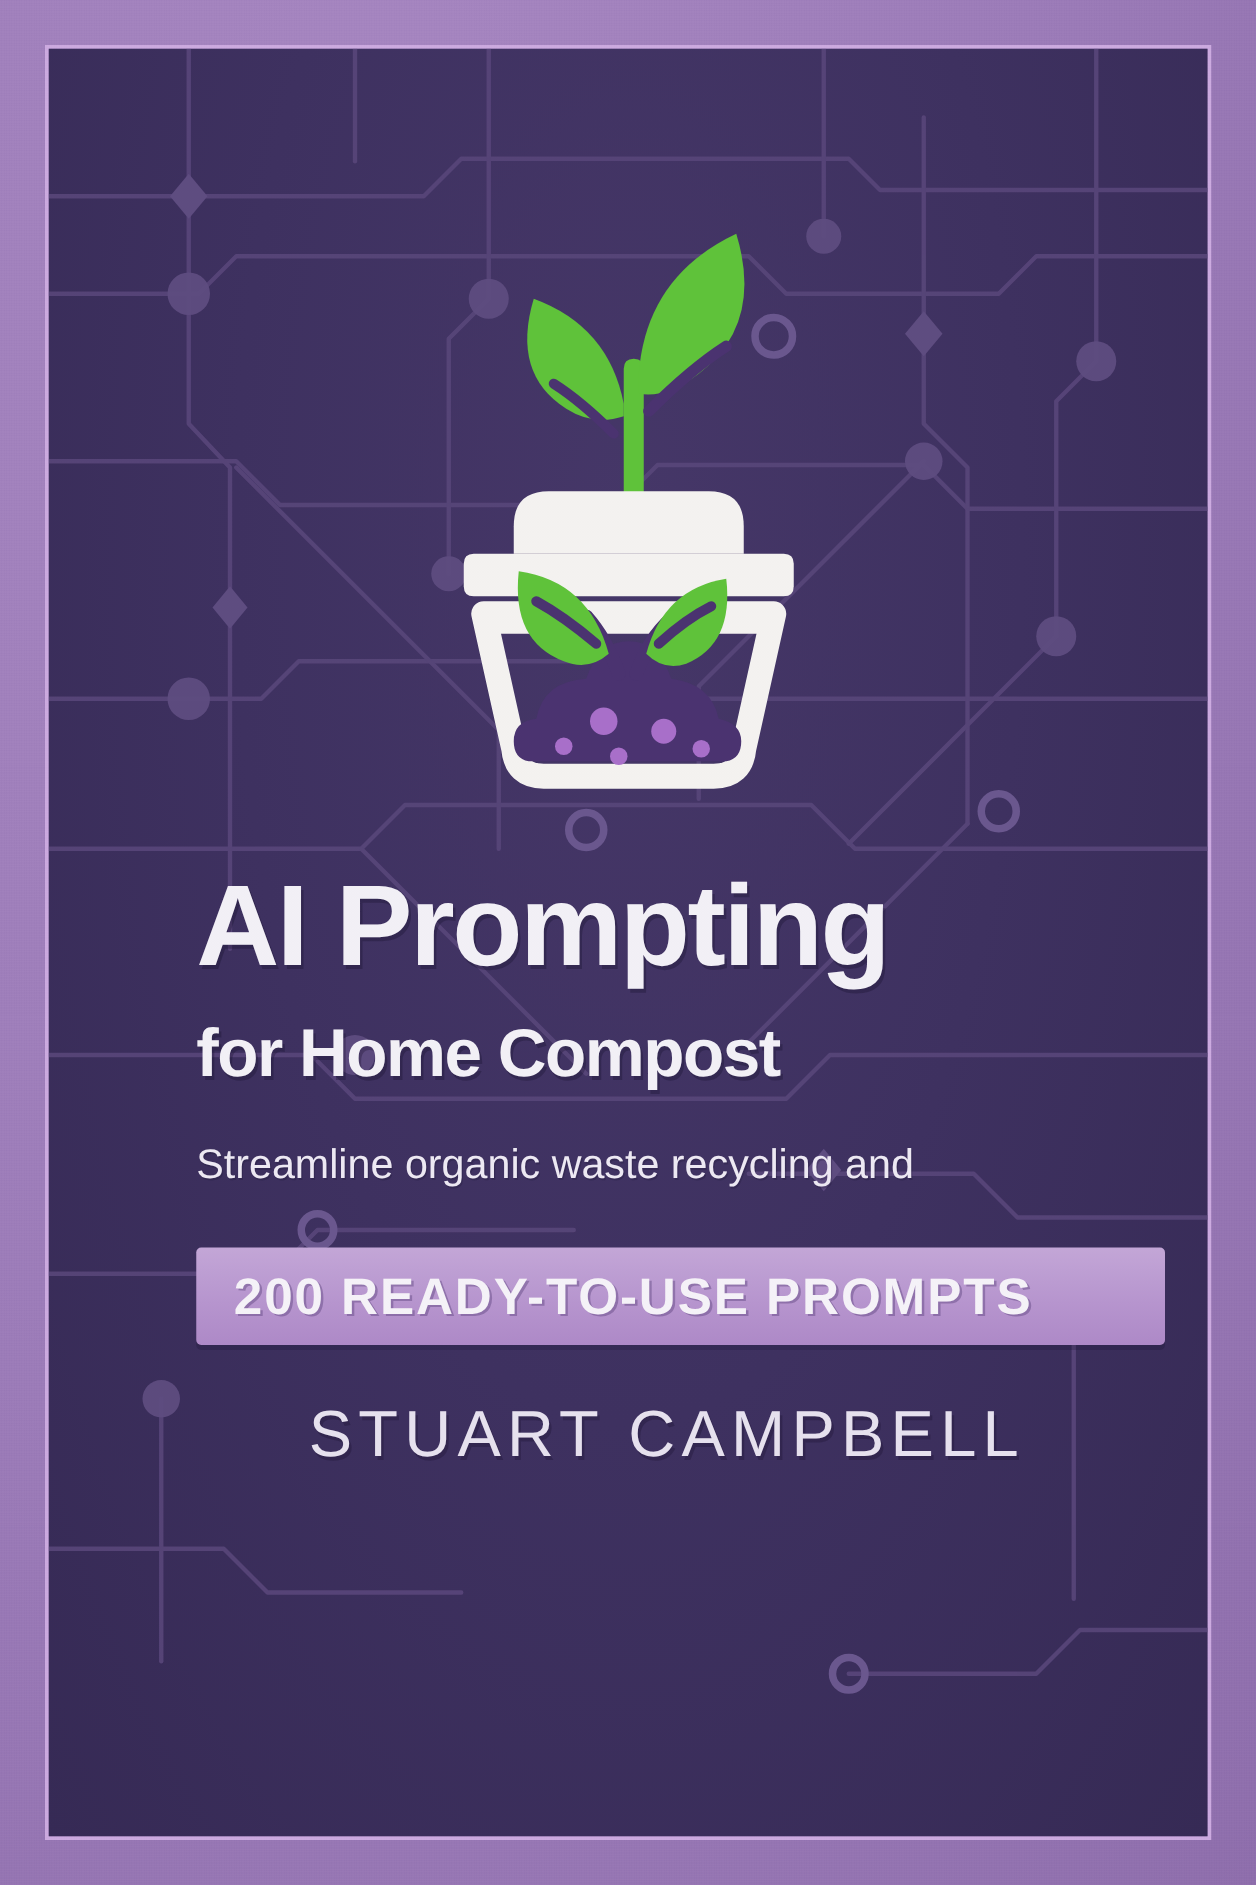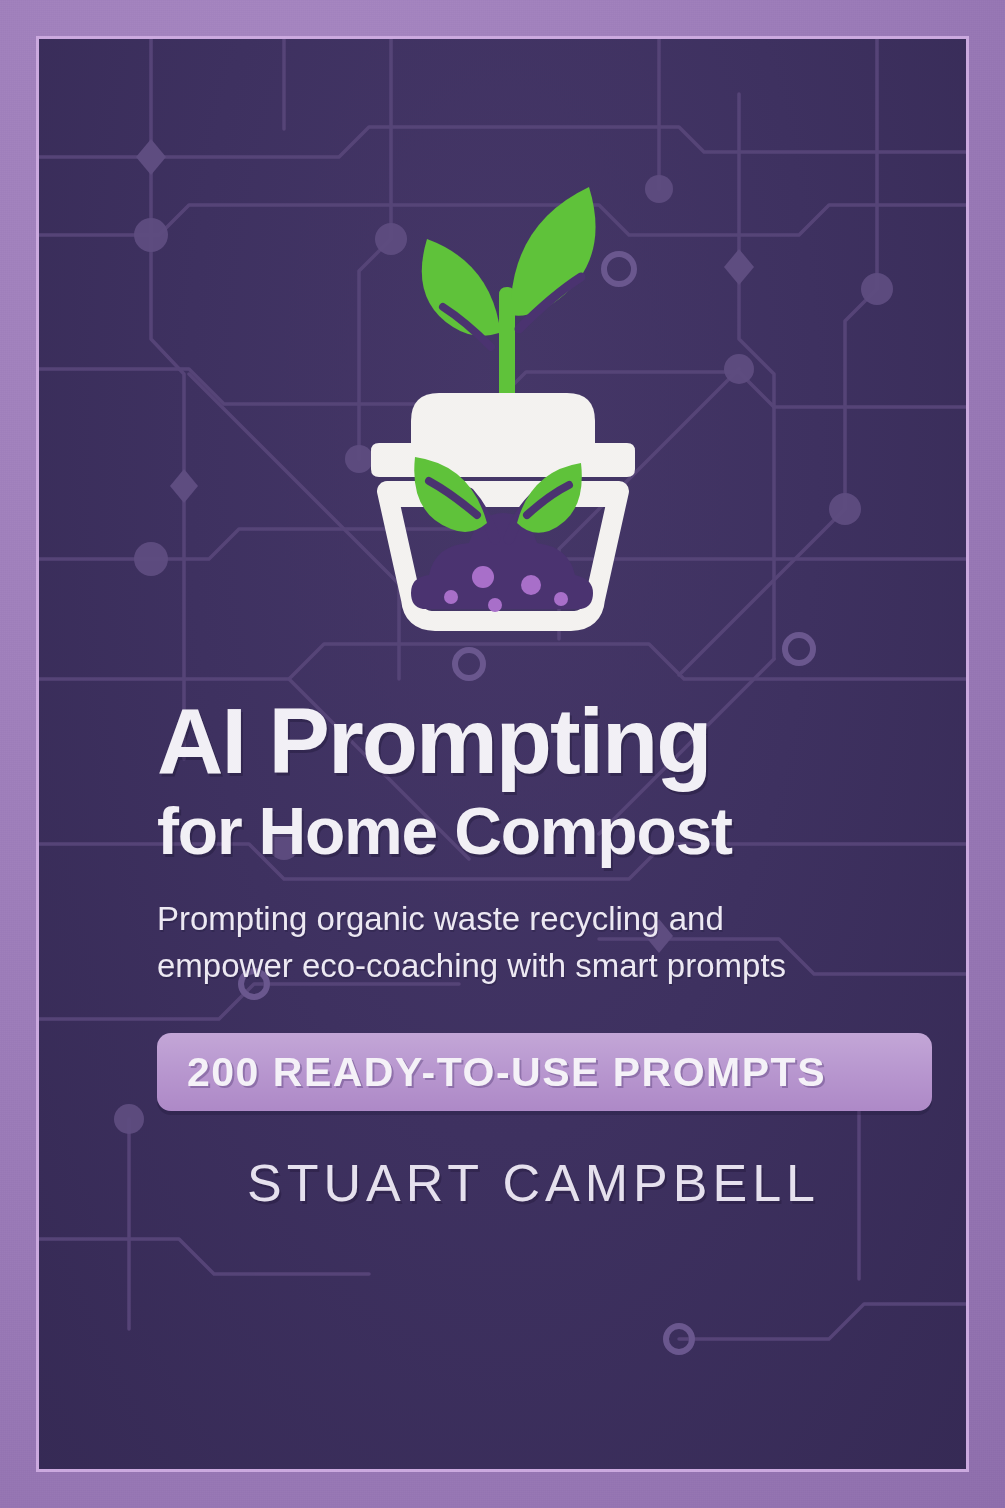--- a/index.html
+++ b/index.html
@@ -85,39 +85,40 @@
     letter-spacing: -0.5px;
     text-shadow: 2px 3px 0 rgba(20,12,40,.30);
     white-space: nowrap;
   }
   #title-1 {
     font-size: 92px;
     line-height: 104px;
     letter-spacing: -2px;
   }
   #title-2, #title-3 {
-    font-size: 66px;
+    font-size: 54px;
     line-height: 76px;
     letter-spacing: -1.2px;
+    margin-top: 12px;
   }
   #subtitle {
     margin-top: 26px;
     color: #EDE9F3;
     font-size: 33px;
     line-height: 47px;
     font-weight: 400;
     text-shadow: 1px 2px 0 rgba(20,12,40,.22);
   }
   #subtitle div { white-space: nowrap; }
 
   #badge {
     margin-top: 44px;
     width: 775px;
     height: 78px;
-    border-radius: 14px;
+    border-radius: 4px;
     background: linear-gradient(180deg, #C3A6D7 0%, #B795CE 55%, #AE89C7 100%);
     box-shadow: 0 4px 0 rgba(20,12,40,.22);
     display: flex;
     align-items: center;
   }
   #badge-label {
     color: #F5F2F8;
     font-size: 41px;
     font-weight: 700;
     letter-spacing: 1.5px;
@@ -249,22 +250,21 @@
           <circle cx="238" cy="452" r="7"></circle>
         </g>
       </svg>
     </div>
 
     <div id="text-block">
       <div class="title-line" id="title-1">AI Prompting</div>
       <div class="title-line" id="title-2">for Home Compost</div>
 
       <div id="subtitle">
-        <div>Prompting organic waste recycling and</div>
-        <div>empower eco-coaching with smart prompts</div>
+        <div>Streamline organic waste recycling and</div>
       </div>
 
       <div id="badge">
         <span id="badge-label">200 READY-TO-USE PROMPTS</span>
       </div>
 
       <div id="author">STUART CAMPBELL</div>
     </div>
 
     <div class="grain"></div>

